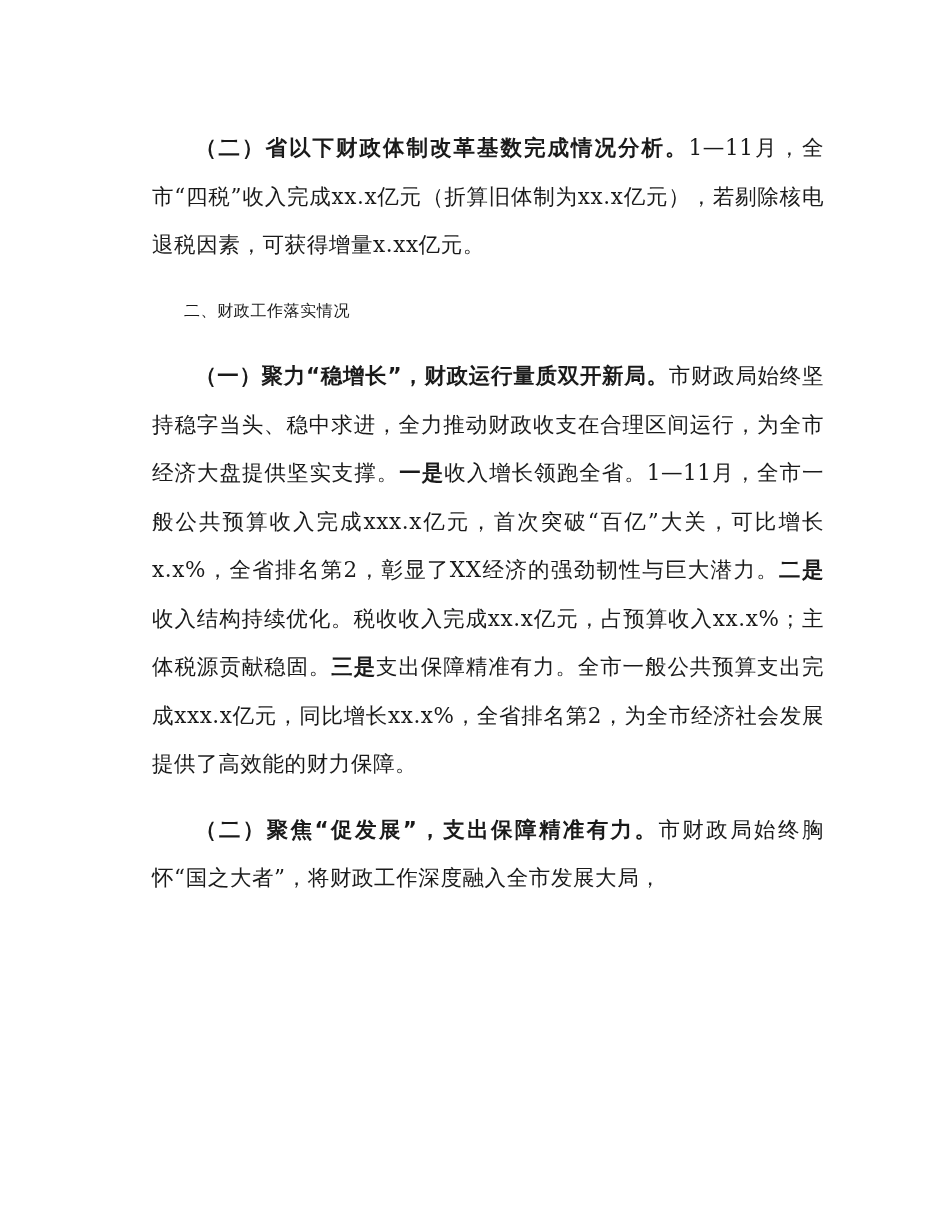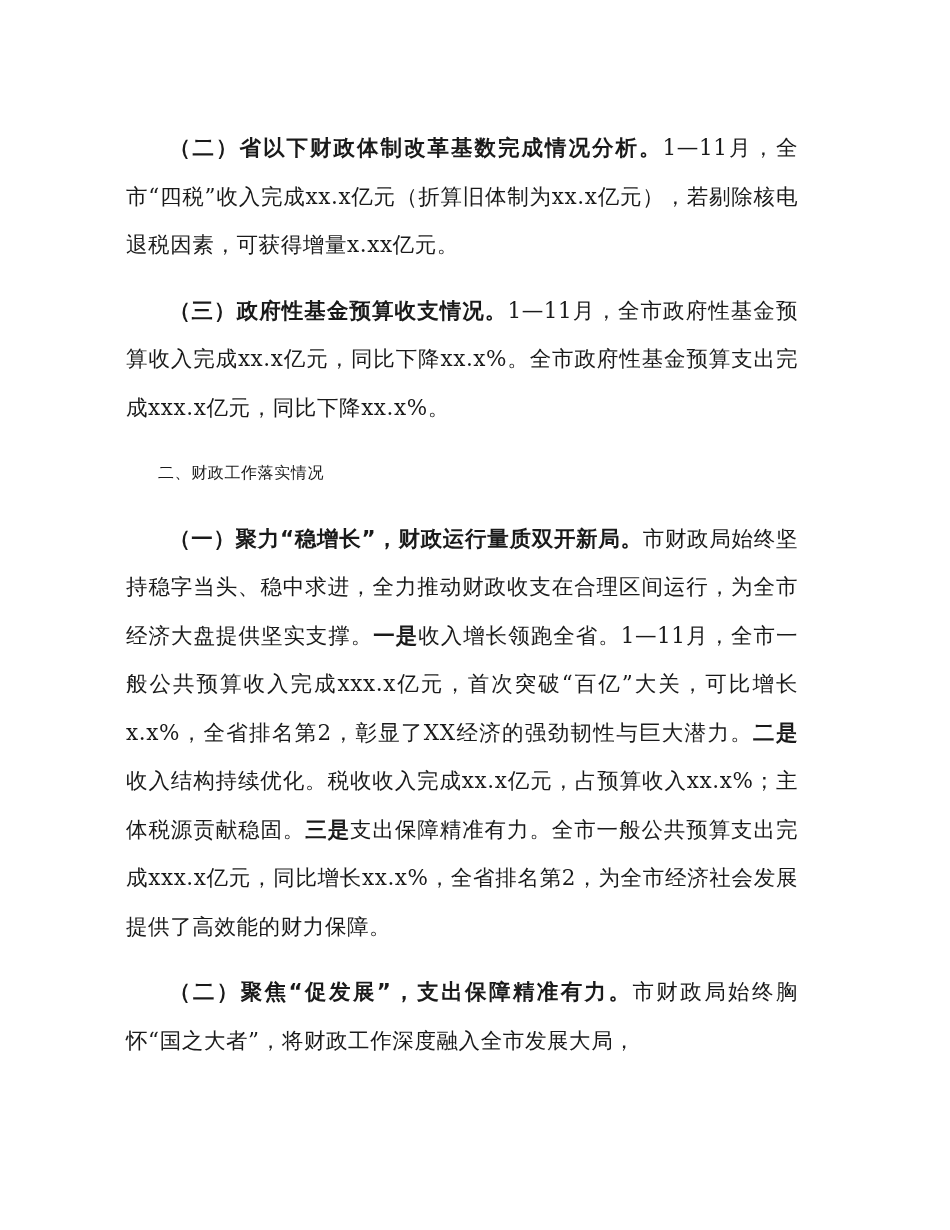--- a/index.html
+++ b/index.html
@@ -8,21 +8,21 @@
       background: #ffffff;
     }
     body {
       width: 950px;
       height: 1230px;
       position: relative;
       overflow: hidden;
     }
     .page {
       position: absolute;
-      left: 126px;
+      left: 152px;
       top: 124px;
       width: 672px;
       font-family: "DejaVu Serif", "Liberation Serif", serif;
       font-size: 21.5px;
       color: #1a1a1a;
       line-height: 48.5px;
       letter-spacing: 0.6px;
     }
     .para {
       margin: 0;
@@ -42,21 +42,20 @@
       font-weight: bold;
     }
   </style>
 </head>
 <body>
 
 <div class="page">
 
   <p class="para"><span class="bold">（二）省以下财政体制改革基数完成情况分析。</span><span>1—11月，全市“四税”收入完成xx.x亿元（折算旧体制为xx.x亿元），若剔除核电退税因素，可获得增量x.xx亿元。</span></p>
 
-  <p class="para"><span class="bold">（三）政府性基金预算收支情况。</span><span>1—11月，全市政府性基金预算收入完成xx.x亿元，同比下降xx.x%。全市政府性基金预算支出完成xxx.x亿元，同比下降xx.x%。</span></p>
 
   <p class="heading">二、财政工作落实情况</p>
 
   <p class="para"><span class="bold">（一）聚力“稳增长”，财政运行量质双开新局。</span><span>市财政局始终坚持稳字当头、稳中求进，全力推动财政收支在合理区间运行，为全市经济大盘提供坚实支撑。</span><span class="bold">一是</span><span>收入增长领跑全省。1—11月，全市一般公共预算收入完成xxx.x亿元，首次突破“百亿”大关，可比增长x.x%，全省排名第2，彰显了XX经济的强劲韧性与巨大潜力。</span><span class="bold">二是</span><span>收入结构持续优化。税收收入完成xx.x亿元，占预算收入xx.x%；主体税源贡献稳固。</span><span class="bold">三是</span><span>支出保障精准有力。全市一般公共预算支出完成xxx.x亿元，同比增长xx.x%，全省排名第2，为全市经济社会发展提供了高效能的财力保障。</span></p>
 
   <p class="para"><span class="bold">（二）聚焦“促发展”，支出保障精准有力。</span><span>市财政局始终胸怀“国之大者”，将财政工作深度融入全市发展大局，</span></p>
 
 </div>
 
 </body></html>

